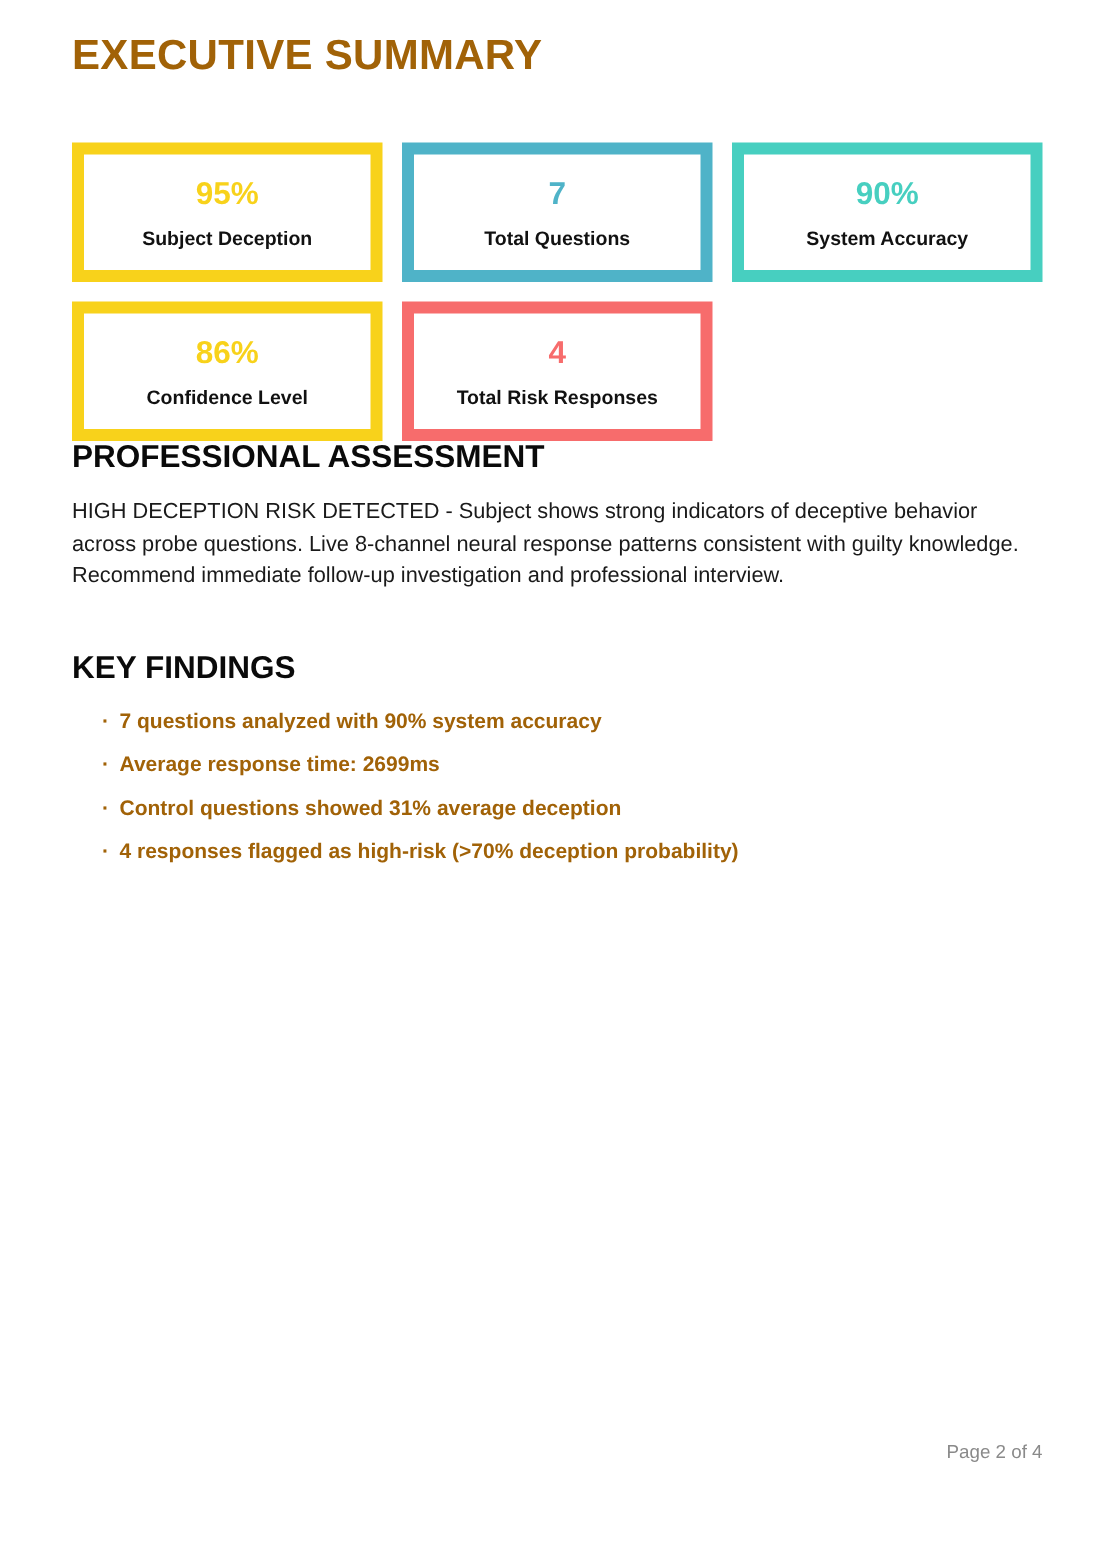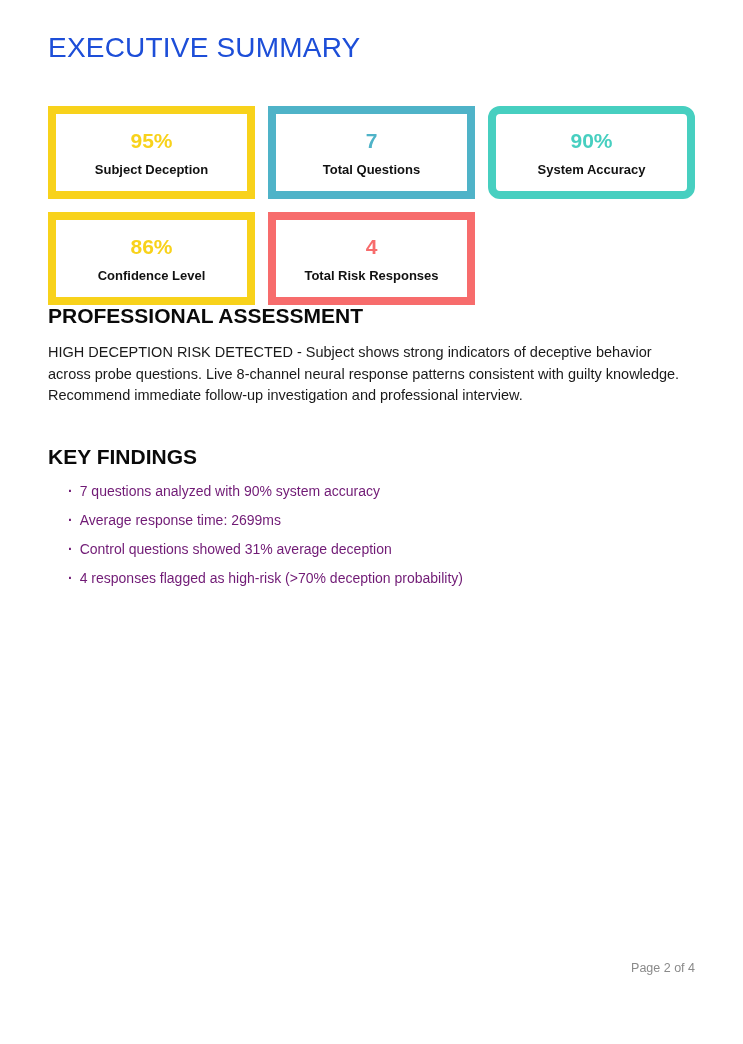--- a/index.html
+++ b/index.html
@@ -7,23 +7,23 @@
     width: 743px; height: 1044px;
     background: #ffffff;
     position: relative;
     overflow: hidden;
     font-family: "Liberation Sans", sans-serif;
     color: #111111;
   }
   .page { padding: 0 48px; position: relative; height: 100%; box-sizing: border-box; }
 
   .page-title {
-    margin: 0; padding-top: 31px;
-    font-size: 28px; font-weight: 400; letter-spacing: 0.2px;
-    line-height: 33px; color: #1d4ed8;
+    margin: 0; padding-top: 20px;
+    font-size: 28px; font-weight: 700; letter-spacing: 0.2px;
+    line-height: 33px; color: #a16207;
   }
 
   .cards-grid {
     margin-top: 42px;
     display: grid;
     grid-template-columns: repeat(3, 1fr);
     gap: 13px 13px;
   }
   .stat-card {
     box-sizing: border-box;
@@ -48,21 +48,21 @@
     line-height: 21.5px;
     max-width: 648px;
   }
 
   .findings-section { margin-top: 39px; }
   .findings-list {
     list-style: none;
     margin: 16px 0 0 0; padding: 0 0 0 20px;
   }
   .finding-item {
-    font-size: 14px; font-weight: 400; color: #701a75;
+    font-size: 14px; font-weight: 700; color: #a16207;
     line-height: 15px;
     margin-bottom: 14px;
   }
   .finding-item::before {
     content: "\00B7";
     font-weight: 700;
     margin-right: 7px;
   }
 
   .page-footer {
@@ -81,21 +81,21 @@
 
   <div class="cards-grid">
     <div class="stat-card" style="border-color: rgb(248, 210, 27);">
       <div class="stat-value" style="color: rgb(248, 210, 27);">95%</div>
       <div class="stat-label">Subject Deception</div>
     </div>
     <div class="stat-card" style="border-color: rgb(79, 179, 200);">
       <div class="stat-value" style="color: rgb(79, 179, 200);">7</div>
       <div class="stat-label">Total Questions</div>
     </div>
-    <div class="stat-card" style="border-color: rgb(71, 207, 192); border-radius: 12px;">
+    <div class="stat-card" style="border-color: rgb(71, 207, 192);">
       <div class="stat-value" style="color: rgb(71, 207, 192);">90%</div>
       <div class="stat-label">System Accuracy</div>
     </div>
     <div class="stat-card" style="border-color: rgb(248, 210, 27);">
       <div class="stat-value" style="color: rgb(248, 210, 27);">86%</div>
       <div class="stat-label">Confidence Level</div>
     </div>
     <div class="stat-card" style="border-color: rgb(247, 108, 108);">
       <div class="stat-value" style="color: rgb(247, 108, 108);">4</div>
       <div class="stat-label">Total Risk Responses</div>

